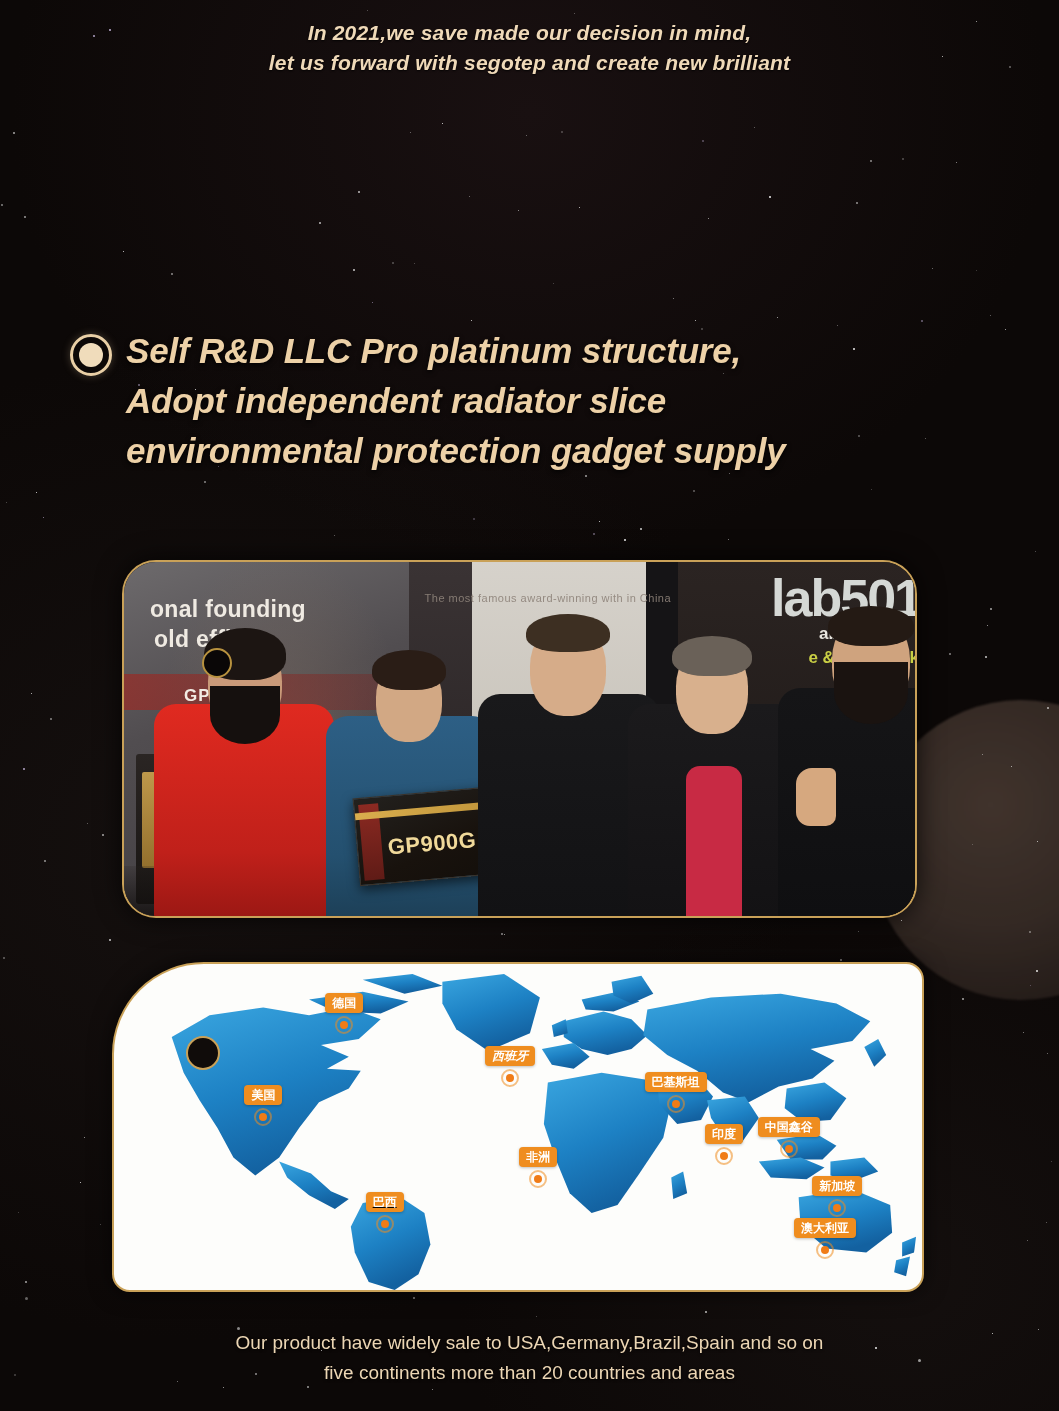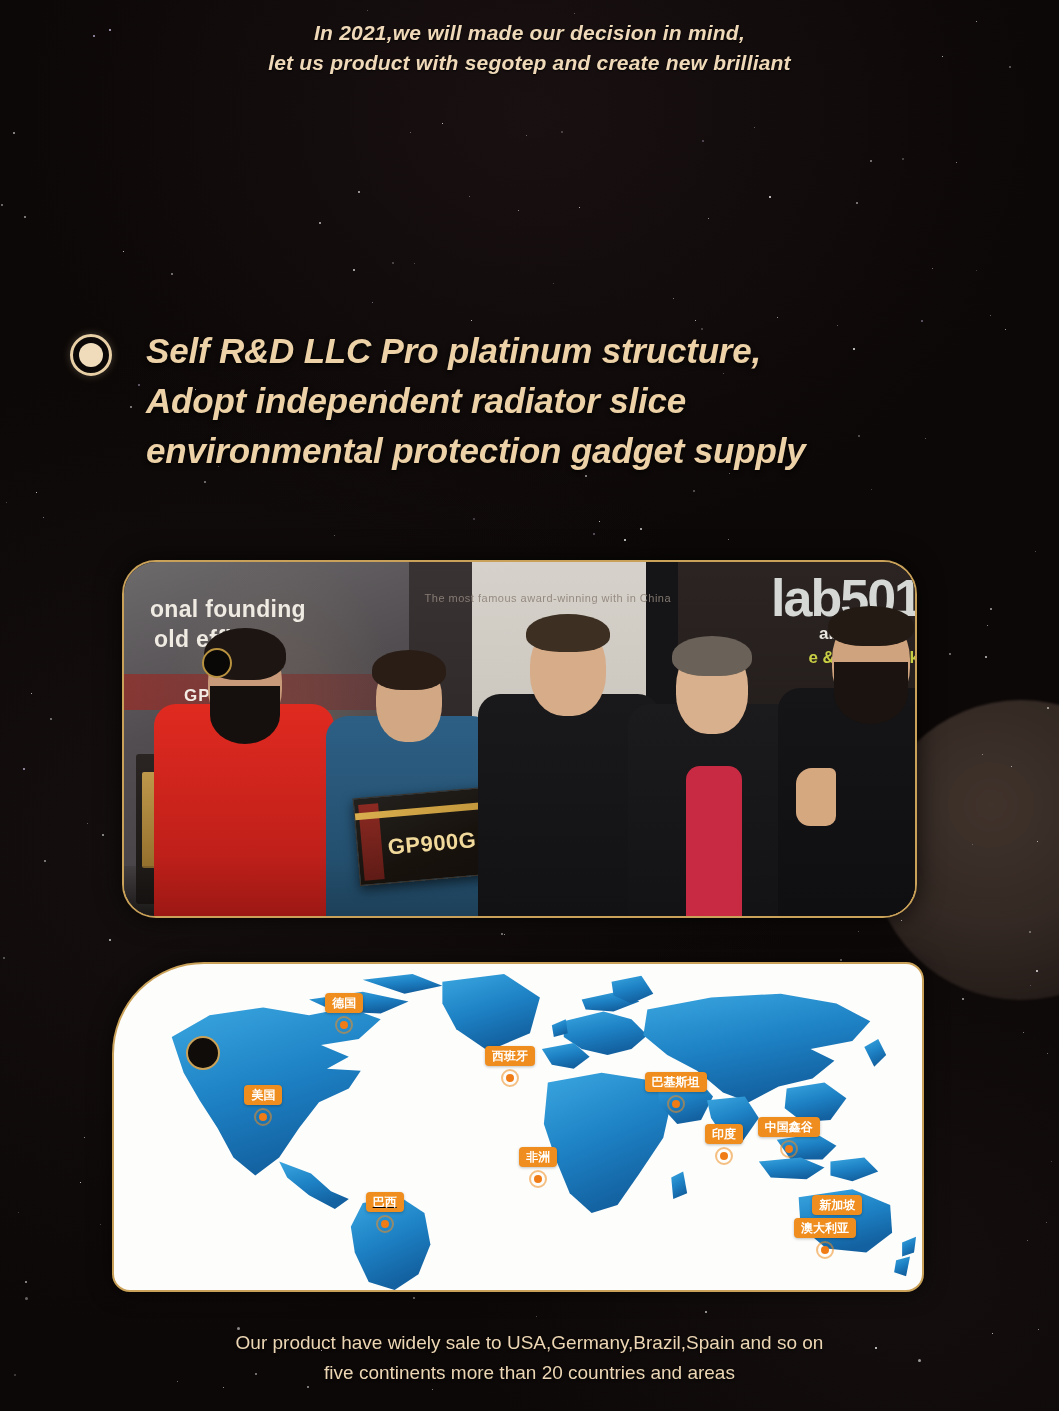--- a/index.html
+++ b/index.html
@@ -78,21 +78,21 @@
   
   .headline{position:absolute;left:70px;top:326px;width:900px;}
   .hl-bullet{
     position:absolute;left:0;top:8px;width:42px;height:42px;border-radius:50%;
     border:3px solid #e9cfa6;box-sizing:border-box;
     display:flex;align-items:center;justify-content:center;
     box-shadow:0 0 8px rgba(233,207,166,.25);
   }
   .hl-bullet::after{content:"";width:24px;height:24px;border-radius:50%;
     background:#f0dcbb;display:block;}
-  .hl-lines{margin-left:76px;}
+  .hl-lines{margin-left:56px;}
   .hl-line{
     color:#edd1a7;font-size:35px;line-height:50px;
     font-weight:700;font-style:italic;letter-spacing:-.2px;
     text-shadow:0 2px 5px rgba(0,0,0,.85);white-space:nowrap;
   }
 
   
   .photo-card{
     position:absolute;left:122px;top:560px;width:795px;height:358px;
     border:2px solid #c9a158;border-radius:34px 34px 34px 34px;
@@ -434,22 +434,22 @@
       <div class="star" style="width: 2px; height: 2px; left: 319.084px; top: 221.792px; opacity: 0.72;"></div>
       <div class="star d" style="width: 1px; height: 1px; left: 43.4622px; top: 516.897px; opacity: 0.67;"></div>
       <div class="star" style="width: 1px; height: 1px; left: 156.077px; top: 914.094px; opacity: 0.61;"></div>
       <div class="star" style="width: 2px; height: 2px; left: 108.772px; top: 938.542px; opacity: 0.79;"></div>
       <div class="star" style="width: 1px; height: 1px; left: 313.211px; top: 1107.01px; opacity: 0.53;"></div>
       <div class="star d" style="width: 2px; height: 2px; left: 368.664px; top: 871.642px; opacity: 0.83;"></div>
       <div class="star d" style="width: 2px; height: 2px; left: 695.918px; top: 1174.36px; opacity: 0.34;"></div>
     </div>
 
   <div class="tagline">
-    <div>In 2021,we will made our decision in mind,</div>
-    <div>let us product with segotep and create new brilliant</div>
+    <div>In 2021,we save made our decision in mind,</div>
+    <div>let us forward with segotep and create new brilliant</div>
   </div>
 
 
   <div class="headline">
     <div class="hl-bullet"></div>
     <div class="hl-lines">
       <div class="hl-line">Self R&amp;D  LLC Pro platinum structure,</div>
       <div class="hl-line">Adopt independent radiator slice</div>
       <div class="hl-line">environmental protection gadget supply</div>
     </div>
@@ -589,21 +589,21 @@
         <path d="M560,216 L572,210 L576,232 L562,238 Z"></path>
       </g>
     </svg>
 
     <div class="map-hole"></div>
     <div id="pins">
         <div class="pin" style="left: 28.5%; top: 9%; text-align: right;">
           <div class="lbl">德国</div>
           <div class="dot"></div>
         </div>
-        <div class="pin" style="left: 49%; top: 25%;">
+        <div class="pin" style="left: 49%; top: 25%; font-style: italic;">
           <div class="lbl">西班牙</div>
           <div class="dot"></div>
         </div>
         <div class="pin" style="left: 18.5%; top: 37%;">
           <div class="lbl">美国</div>
           <div class="dot"></div>
         </div>
         <div class="pin" style="left: 69.5%; top: 33%;">
           <div class="lbl">巴基斯坦</div>
           <div class="dot"></div>
@@ -613,21 +613,21 @@
           <div class="dot"></div>
         </div>
         <div class="pin" style="left: 75.5%; top: 49%;">
           <div class="lbl">印度</div>
           <div class="dot"></div>
         </div>
         <div class="pin" style="left: 83.5%; top: 47%;">
           <div class="lbl">中国鑫谷</div>
           <div class="dot"></div>
         </div>
-        <div class="pin" style="left: 89.5%; top: 65%; margin-top: 19px;">
+        <div class="pin" style="left: 89.5%; top: 65%;">
           <div class="lbl">新加坡</div>
           <div class="dot"></div>
         </div>
         <div class="pin" style="left: 88%; top: 78%;">
           <div class="lbl">澳大利亚</div>
           <div class="dot"></div>
         </div>
         <div class="pin" style="left: 33.5%; top: 70%; text-decoration: underline;">
           <div class="lbl">巴西</div>
           <div class="dot"></div>

